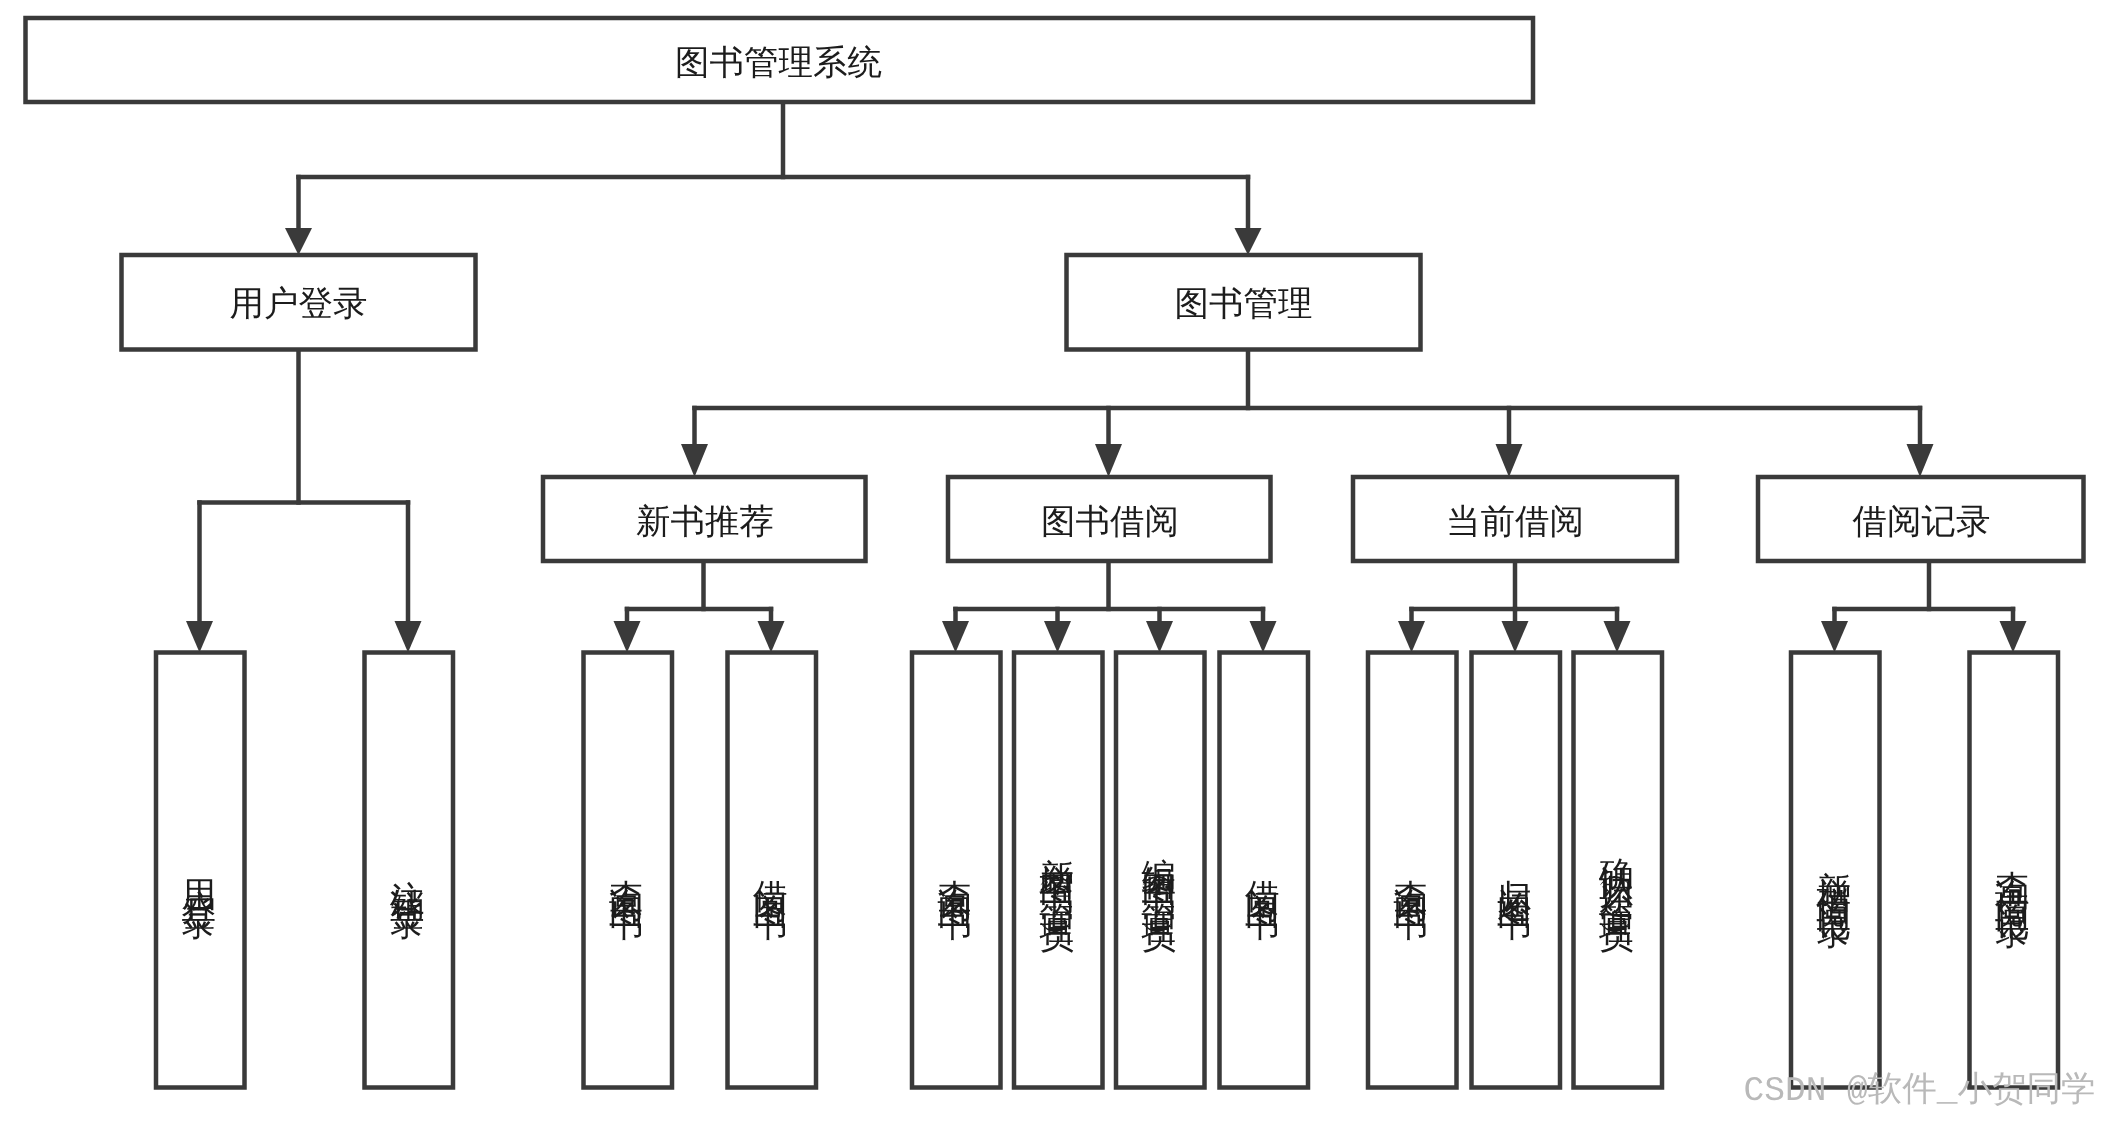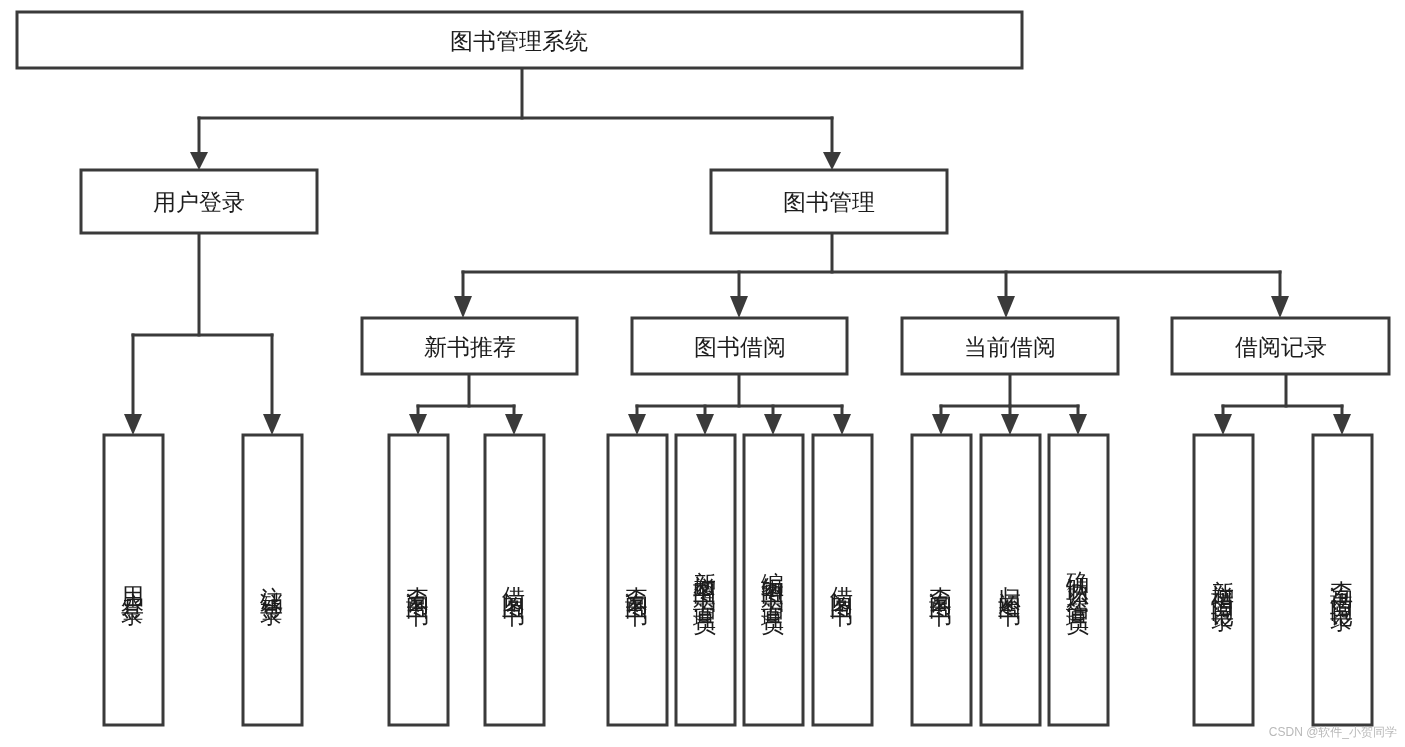--- a/index.html
+++ b/index.html
@@ -55,22 +55,22 @@
     writing-mode: vertical-rl;
     text-orientation: upright;
     text-anchor: middle;
     dominant-baseline: central;
     letter-spacing: 6px;
   }
   .watermark {
     position: absolute;
     right: 8px;
     bottom: 6px;
-    font-family: Liberation Sans, sans-serif;
-    font-size: 12px;
+    font-family: Liberation Mono, monospace;
+    font-size: 23px;
     color: #b9b9b9;
     white-space: nowrap;
     user-select: none;
   }
 </style>
 </head>
 <body>
 
 <div id="diagram-root">
 

